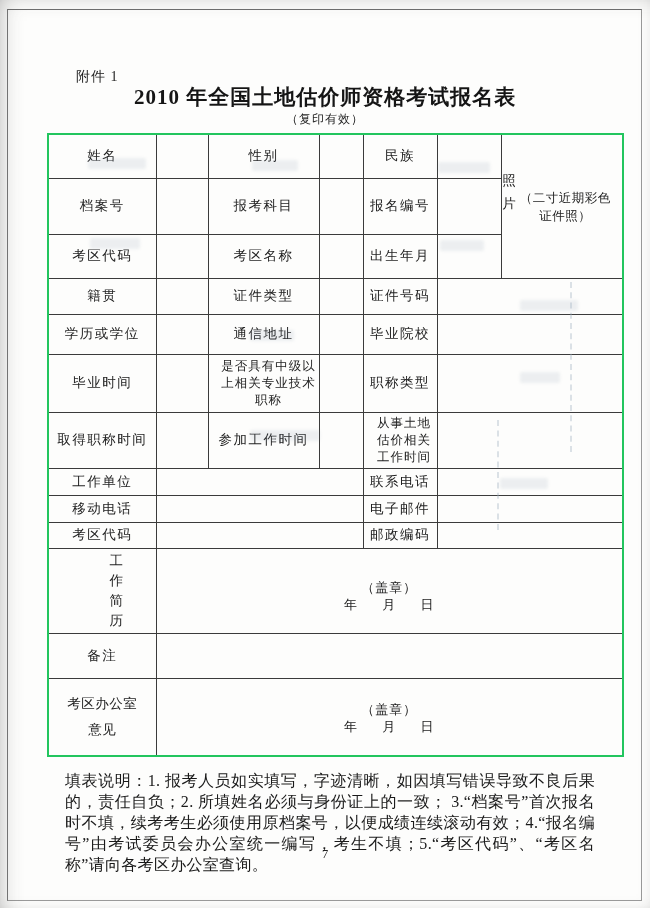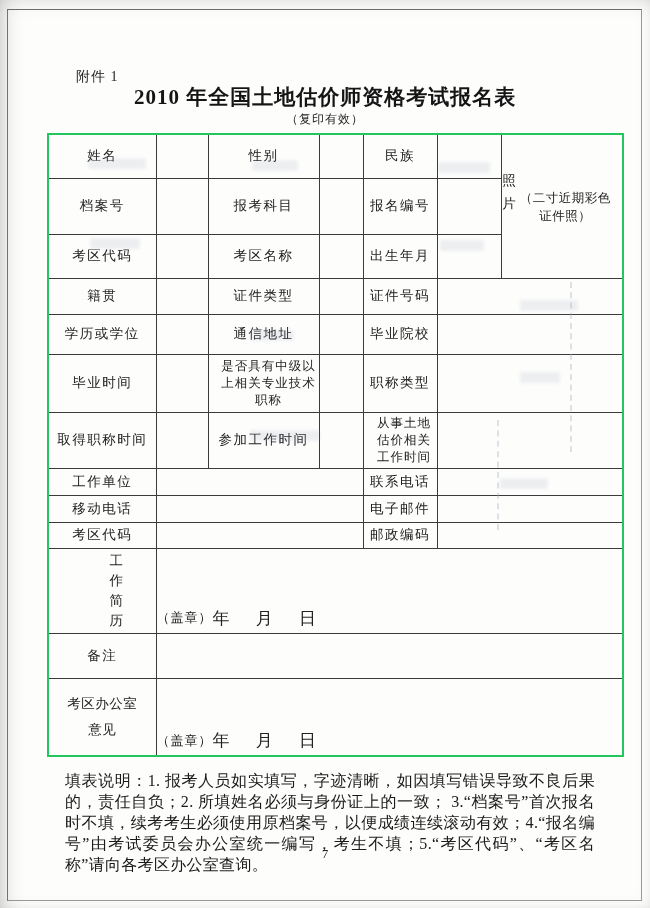--- a/index.html
+++ b/index.html
@@ -37,23 +37,23 @@
   }
   td .wrap{display:inline-block;word-break:break-all;line-height:17px;}
   td.small{font-size:12.5px;letter-spacing:1px;padding-left:8px;}
   .photo-cell{vertical-align:top;}
   .photo-inner{display:flex;flex-direction:row;align-items:center;padding-top:24px;font-family:Liberation Serif, serif;}
   .photo-zi{display:inline-block;width:1.1em;word-break:break-all;line-height:23px;letter-spacing:0;}
   .photo-note{display:inline-block;width:98px;word-break:break-all;line-height:18px;letter-spacing:0.5px;font-size:12.5px;margin-top:30px;}
   .vlabel{display:inline-block;width:1.15em;word-break:break-all;line-height:20px;letter-spacing:0;margin-left:28px;}
   .two-line{display:inline-block;width:76px;word-break:break-all;line-height:26px;letter-spacing:0.5px;}
   .seal-cell{vertical-align:bottom;}
-  .seal-block{display:flex;align-items:center;padding-bottom:6px;line-height:16px;}
+  .seal-block{display:flex;flex-direction:column;align-items:center;padding-bottom:20px;line-height:16px;}
   .seal-line{font-size:13px;letter-spacing:1px;}
-  .date-line{font-size:17px;letter-spacing:1px;word-spacing:20px;margin-top:1px;}
+  .date-line{font-size:13px;letter-spacing:1px;word-spacing:20px;margin-top:1px;}
 
   .notes{
     position:absolute;left:57px;right:47px;top:762px;margin:8px;
     font-size:16px;line-height:21px;text-align:justify;letter-spacing:0.3px;color:#1a1a1a;
   }
   .pageno{position:absolute;left:0;right:0;top:847px;text-align:center;font-size:12.5px;}
 
   
   .ghost{
     position:absolute;height:11px;border-radius:2px;background:#7d8fa4;

